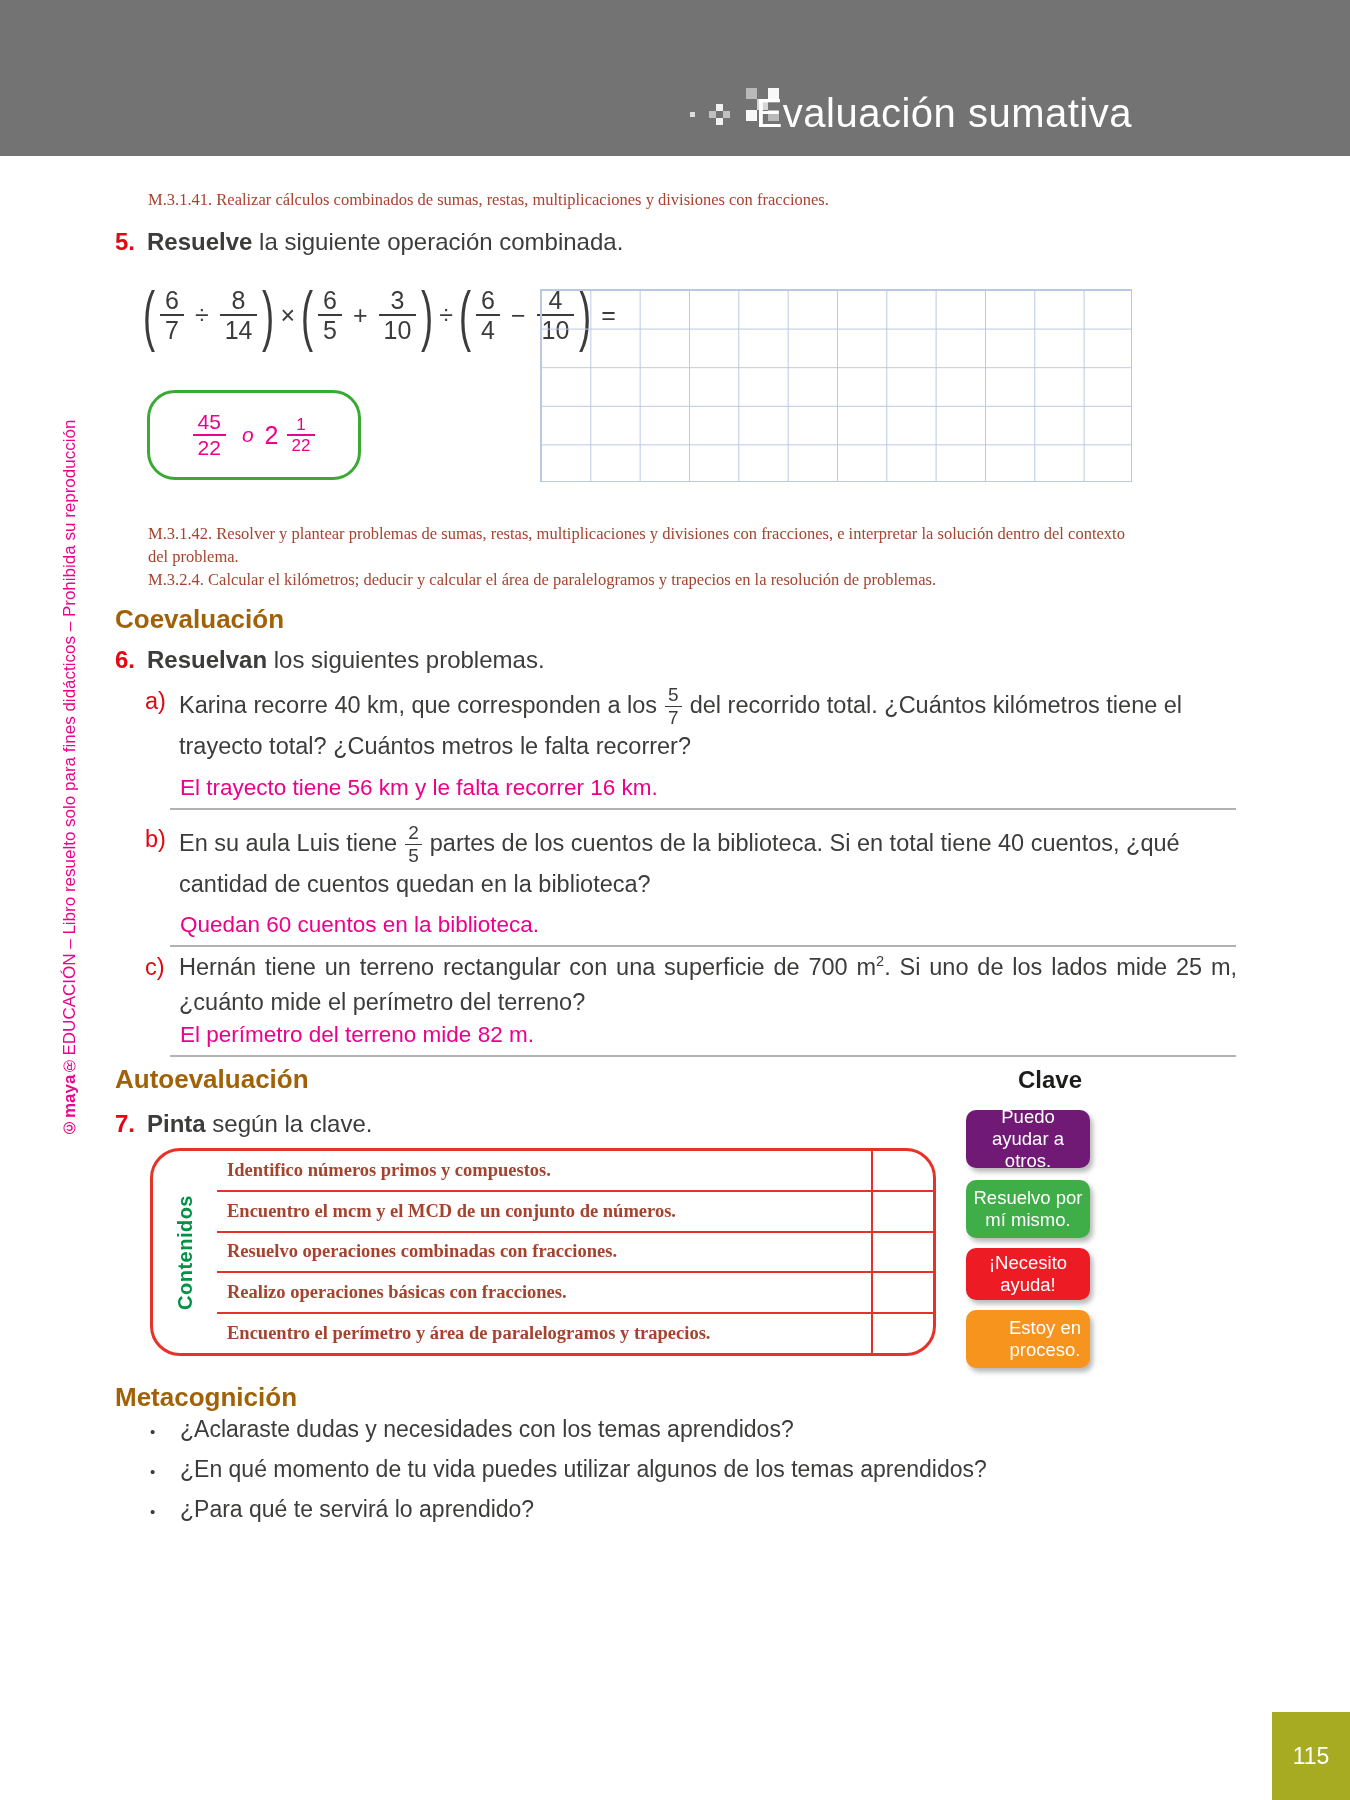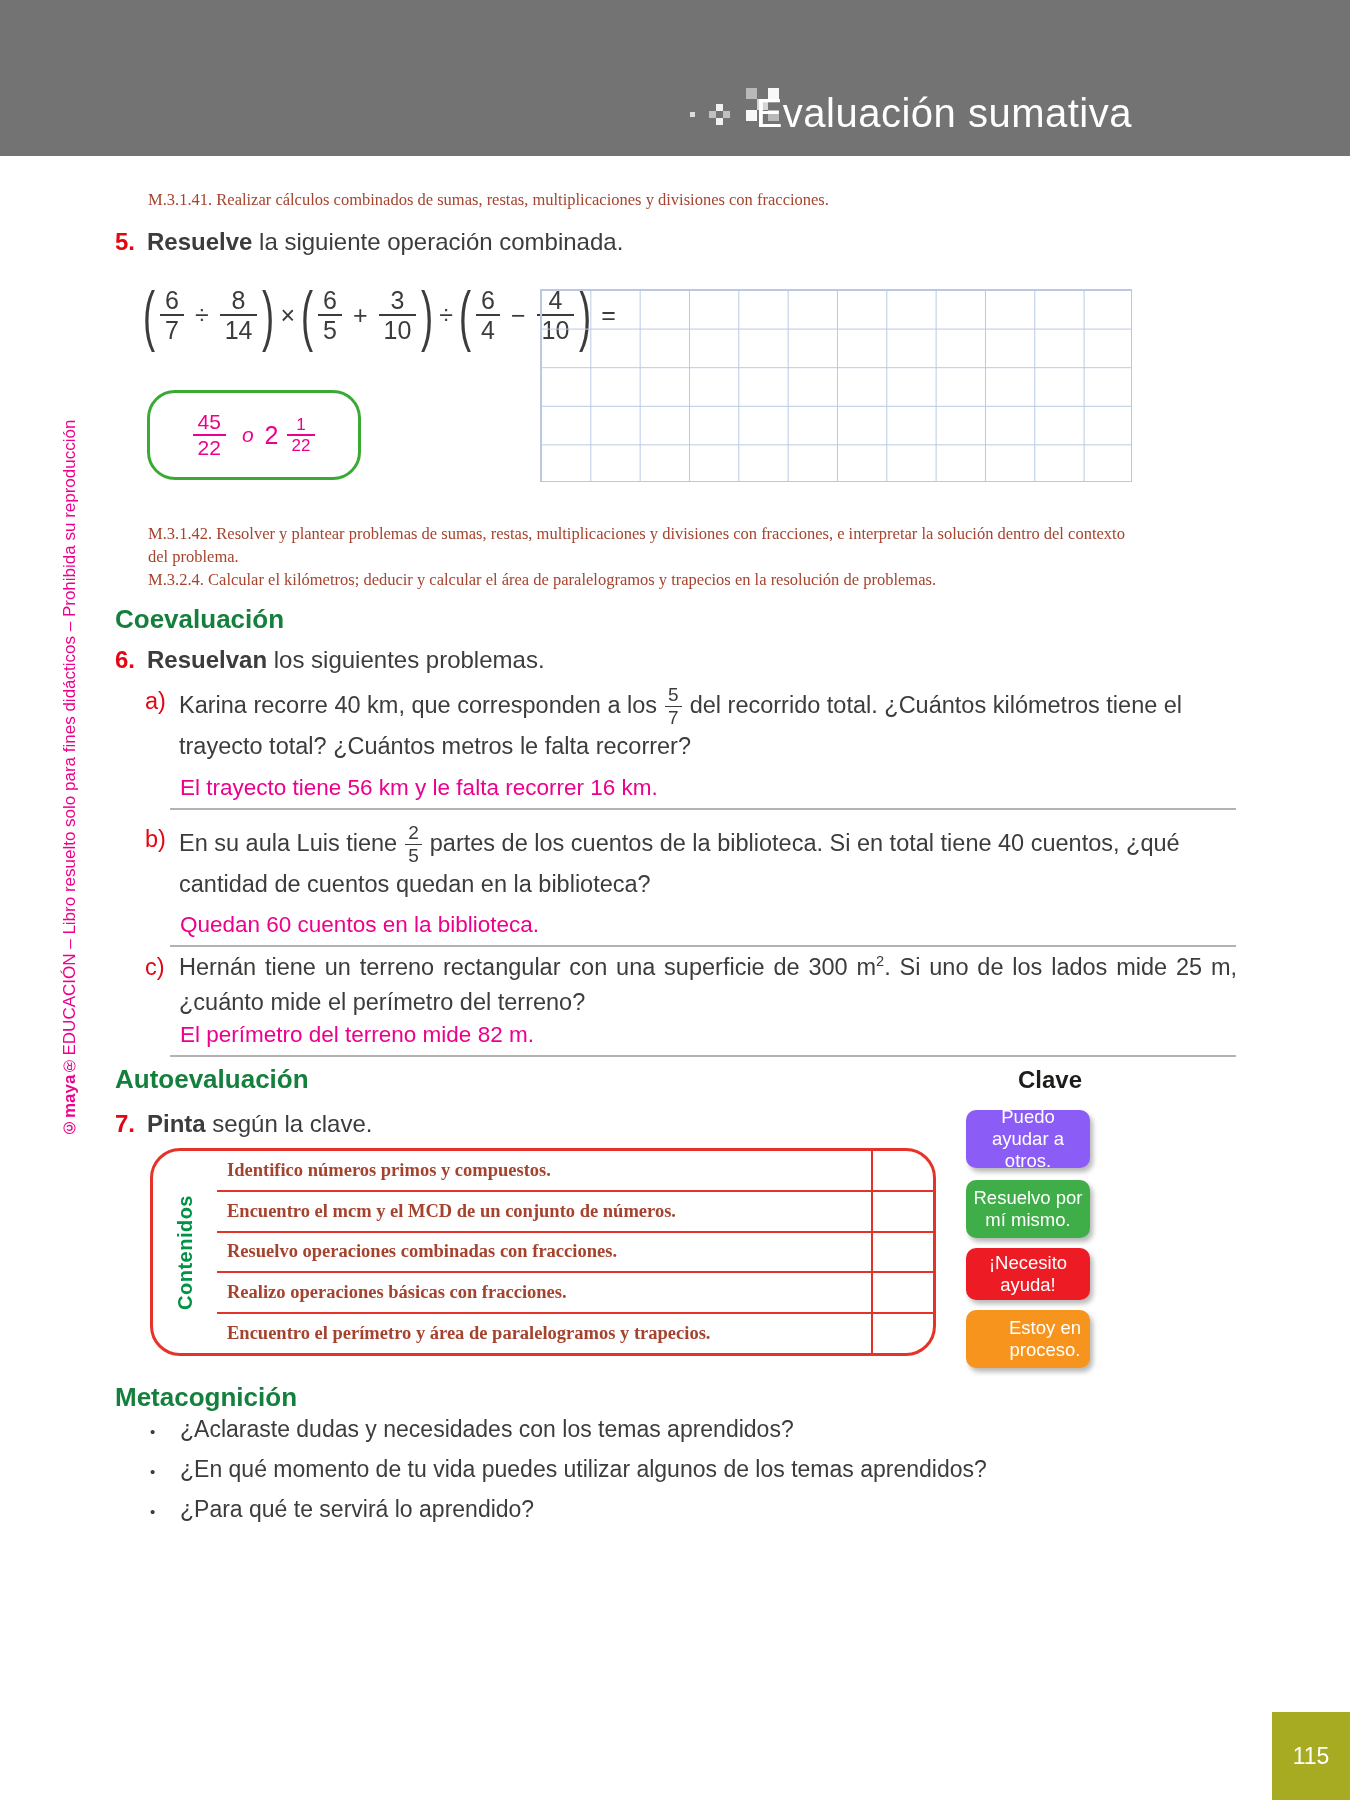--- a/index.html
+++ b/index.html
@@ -17,21 +17,21 @@
     writing-mode:vertical-rl; transform:rotate(180deg);
     font-size:17px; color:#ec008c; text-align:center; white-space:nowrap;
   }
   .sb-logo { font-weight:bold; }
   
   .standard { position:absolute; font-family:"Liberation Serif", serif; color:#a5432e; font-size:16.5px; line-height:1.4; }
   
   .item-head { position:absolute; font-size:24px; color:#3c3c3b; }
   .num-red { color:#e30613; font-weight:bold; margin-right:12px; }
   .bold { font-weight:bold; }
-  .section-head { position:absolute; font-size:26px; font-weight:bold; color:#15803d; }
+  .section-head { position:absolute; font-size:26px; font-weight:bold; color:#a16207; }
   
   .math-row { position:absolute; left:143px; top:286px; display:flex; align-items:center; font-size:25px; color:#3c3c3b; }
   .paren { font-size:66px; font-weight:300; line-height:.85; transform:scaleX(.55); margin:0 -5px; }
   .frac { display:inline-flex; flex-direction:column; align-items:center; line-height:1.12; margin:0 5px; }
   .frac .num, .frac .den { padding:0 5px; text-align:center; }
   .frac .den { border-top:2px solid currentColor; }
   .op { margin:0 6px; }
   .eq { margin-left:10px; }
   
   .answer-box {
@@ -211,21 +211,21 @@
         <span class="num">2</span>
         <span class="den">5</span>
       </span><span>partes de los cuentos de la biblioteca. Si en total tiene 40 cuentos, ¿qué cantidad de cuentos quedan en la biblioteca?</span>
   </div>
 </div>
 <div class="answer-line" style="top:912px;">Quedan 60 cuentos en la biblioteca.</div>
 
 <div class="problem" style="top:950px;">
   <span class="plabel">c)</span>
   <div class="ptext" style="text-align:justify;">
-    <span>Hernán tiene un terreno rectangular con una superficie de 300 m</span><sup>2</sup><span>. Si uno de los lados mide 25 m, ¿cuánto mide el perímetro del terreno?</span>
+    <span>Hernán tiene un terreno rectangular con una superficie de 700 m</span><sup>2</sup><span>. Si uno de los lados mide 25 m, ¿cuánto mide el perímetro del terreno?</span>
   </div>
 </div>
 <div class="answer-line" style="top:1022px;">El perímetro del terreno mide 82 m.</div>
 
 <h2 class="section-head" style="left:115px; top:1064px;">Autoevaluación</h2>
 <div class="clave-title">Clave</div>
 
 <div class="item-head" style="left:115px; top:1110px;">
   <span class="num-red">7.</span><span class="bold">Pinta</span><span> según la clave.</span>
 </div>
@@ -251,21 +251,21 @@
       <span class="rtext">Realizo operaciones básicas con fracciones.</span>
       <div class="rcell"></div>
     </div>
     <div class="trow">
       <span class="rtext">Encuentro el perímetro y área de paralelogramos y trapecios.</span>
       <div class="rcell"></div>
     </div>
   </div>
 </div>
 
-<div class="key-btn" style="top: 1110px; height: 58px; background-color: #8b5cf6;">Puedo ayudar a otros.</div>
+<div class="key-btn" style="top: 1110px; height: 58px; background-color: #701a75;">Puedo ayudar a otros.</div>
 <div class="key-btn" style="top: 1180px; height: 58px; background-color: rgb(63, 174, 73);">Resuelvo por mí mismo.</div>
 <div class="key-btn" style="top: 1248px; height: 52px; background-color: rgb(237, 28, 36);">¡Necesito ayuda!</div>
 <div class="key-btn" style="top: 1310px; height: 58px; background-color: rgb(247, 148, 30); padding-left: 40px;">Estoy en proceso.</div>
 
 <h2 class="section-head" style="left:115px; top:1382px;">Metacognición</h2>
 <div class="bullets">
   <div class="bullet-row">
       <span>¿Aclaraste dudas y necesidades con los temas aprendidos?</span>
     </div>
   <div class="bullet-row">

